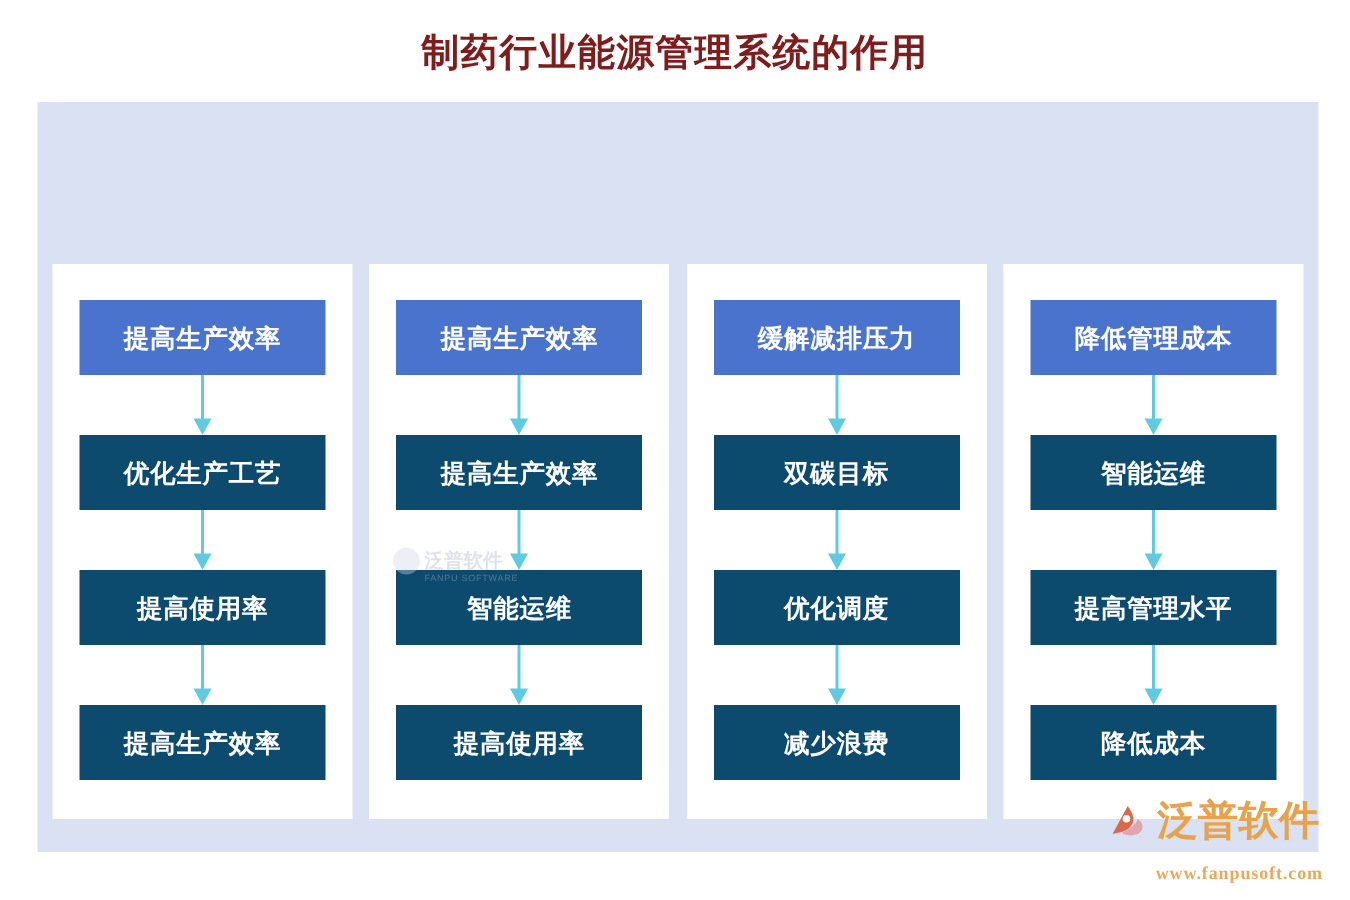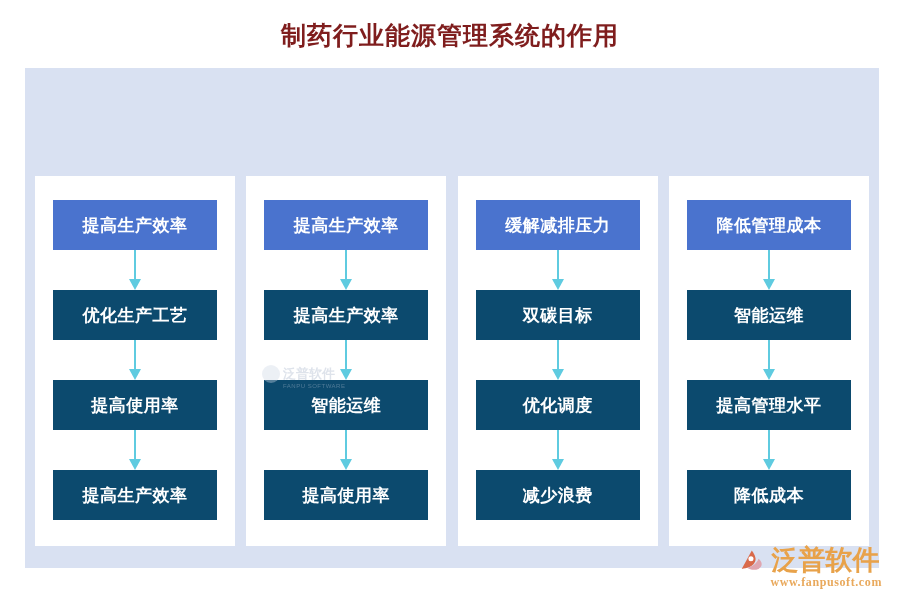--- a/index.html
+++ b/index.html
@@ -167,21 +167,21 @@
     color: #e8a24a;
     line-height: 28px;
     white-space: nowrap;
   }
   #brand-logo .logo-url {
     font-size: 12px;
     font-weight: bold;
     color: #e9a95c;
     letter-spacing: 0.6px;
     margin-left: 30px;
-    margin-top: 1px;
+    margin-top: 14px;
     white-space: nowrap;
     font-family: "Liberation Serif", serif;
   }
 </style>
 </head>
 <body>
 
 <div id="page-title">制药行业能源管理系统的作用</div>
 
 <div id="diagram-frame">

